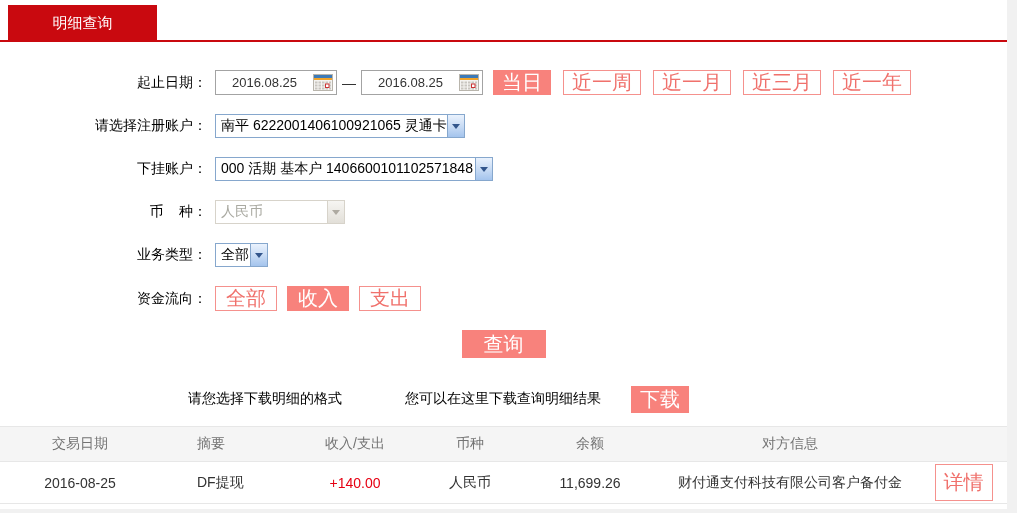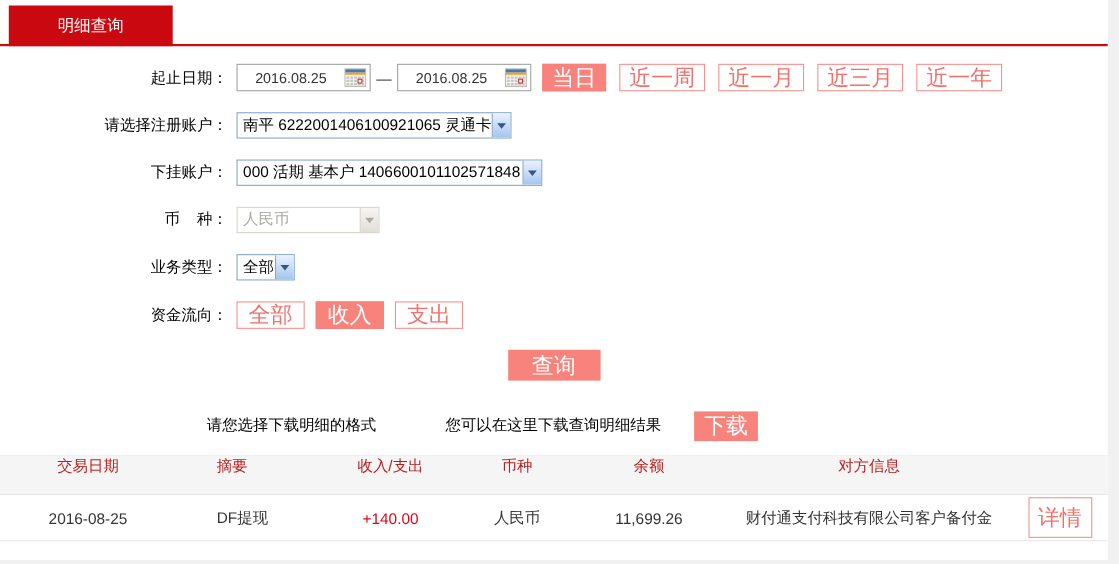--- a/index.html
+++ b/index.html
@@ -8,21 +8,21 @@
 
   
   .tabbar { height:42px; background:#fff; border-bottom:2px solid #c9090f; position:relative; }
   .tab-active {
     position:absolute; left:8px; top:5px; width:149px; height:37px;
     background:#c9090f; color:#fff; font-size:15px;
     display:flex; align-items:center; justify-content:center; cursor:pointer;
   }
 
   
-  .form { padding-top:16px; }
+  .form { padding-top:28px; }
   .form-row { display:flex; align-items:center; margin-bottom:19px; }
   .form-label { width:207px; text-align:right; font-size:14px; color:#000; flex:none; margin-right:8px; white-space:pre; }
 
   .date-input {
     width:122px; height:25px; border:1px solid #a3a3a3; background:#fff;
     display:flex; align-items:center; cursor:text;
   }
   .date-input .dval { flex:1; text-align:center; font-size:13px; color:#333; }
   .date-input .cal { flex:none; margin-right:3px; cursor:pointer; display:flex; }
   .date-sep { margin:0 5px; font-size:14px; color:#333; }
@@ -58,21 +58,21 @@
 
   
   .download-row { margin-top:27px; display:flex; align-items:center; height:28px; }
   .dl-label { margin-left:188px; font-size:14px; color:#000; }
   .dl-sel { margin-left:4px; }
   .dl-hint { margin-left:63px; font-size:14px; color:#000; }
   .btn-download { width:58px; height:27px; margin-left:30px; border:none; }
 
   
   .table { margin-top:13px; border-top:1px solid #e7e7e7; font-size:14px; }
-  .thead { display:flex; height:35px; background:#f5f5f5; color:#b91c1c; border-bottom:1px solid #e7e7e7; }
+  .thead { display:flex; align-items:center; height:35px; background:#f5f5f5; color:#737373; border-bottom:1px solid #e7e7e7; }
   .trow { display:flex; align-items:center; height:42px; background:#fff; color:#333; border-bottom:1px solid #e7e7e7; }
   .c1 { width:160px; text-align:center; }
   .c2 { width:130px; text-align:left; padding-left:37px; }
   .c3 { width:130px; text-align:center; }
   .c4 { width:100px; text-align:center; }
   .c5 { width:140px; text-align:center; }
   .c6 { width:260px; text-align:center; }
   .c7 { width:87px; display:flex; justify-content:center; }
   .amount-pos { color:#e60012; }
   .btn-detail { padding:4px 8px; }

